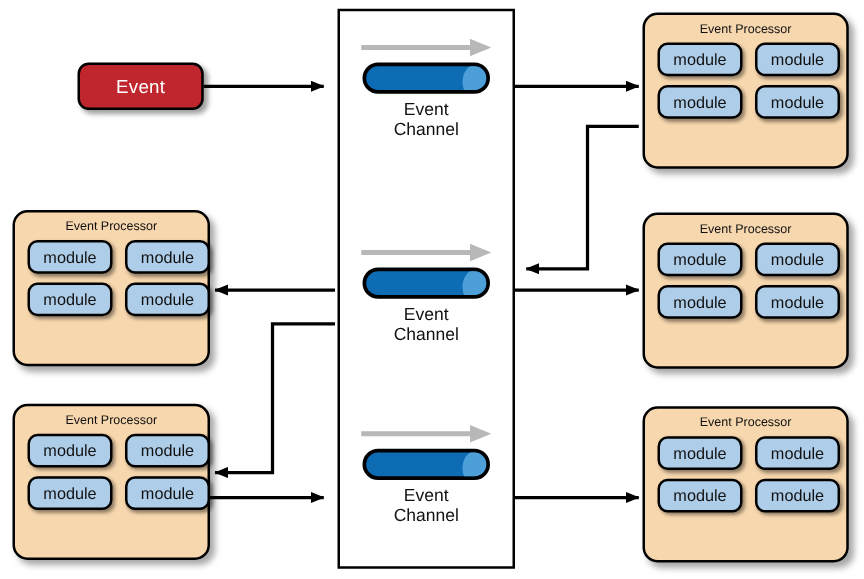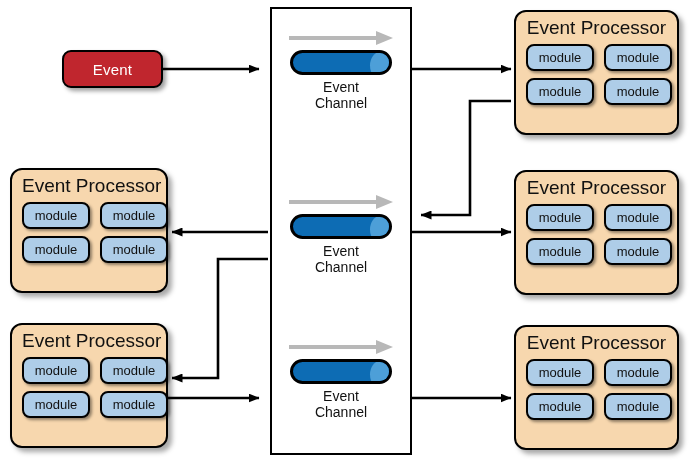--- a/index.html
+++ b/index.html
@@ -48,21 +48,21 @@
     position: absolute;
     box-sizing: border-box;
     background: #f7d7ae;
     border: 2.5px solid #000000;
     border-radius: 12px;
     box-shadow: 4px 4px 5px rgba(0,0,0,0.34);
     padding: 6px 10px 9px 10px;
   }
   .processor-title {
     text-align: center;
-    font-size: 19px;
+    font-size: 10px;
     color: #111111;
     margin-bottom: 5px;
     line-height: 1.1;
     white-space: nowrap;
   }
   .module-grid {
     display: grid;
     grid-template-columns: 1fr 1fr;
     gap: 7px 10px;
     justify-items: center;

